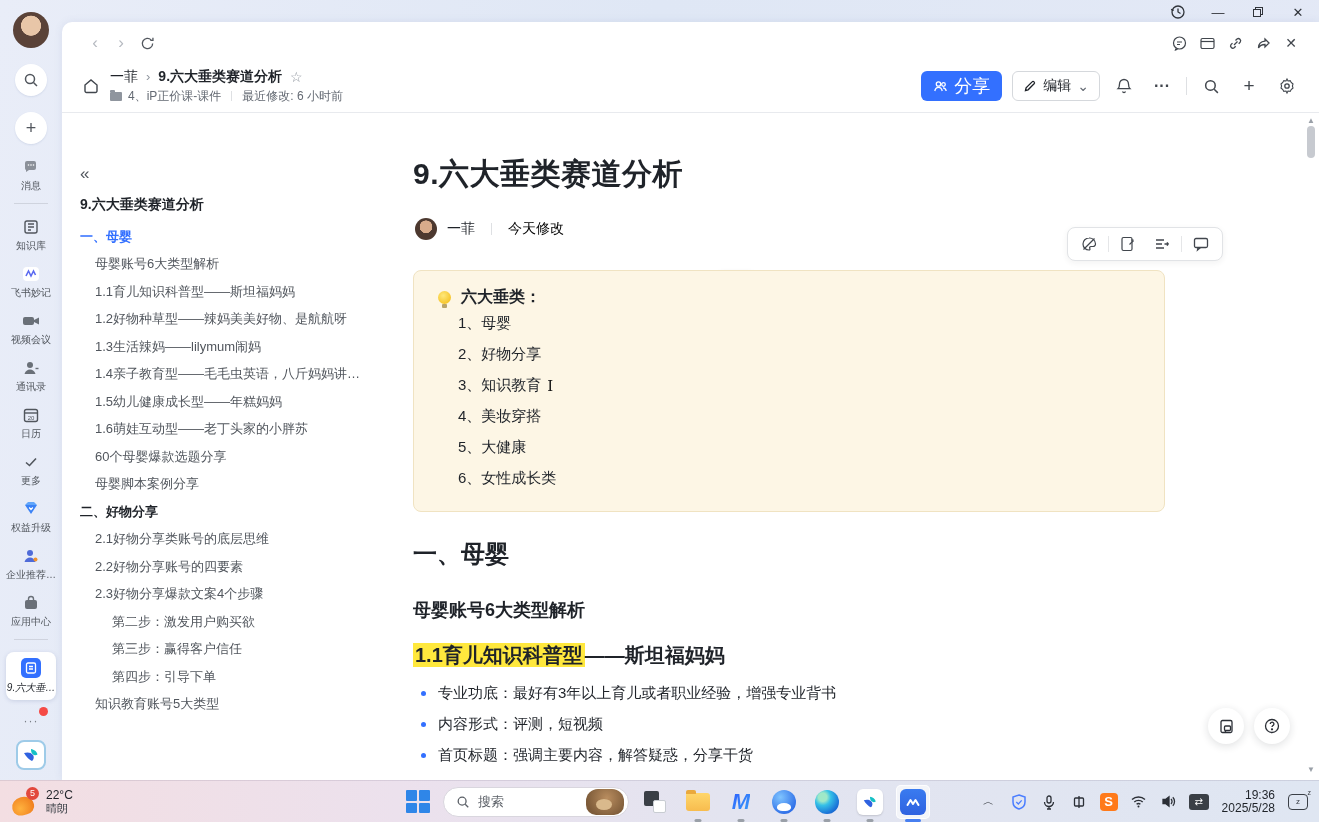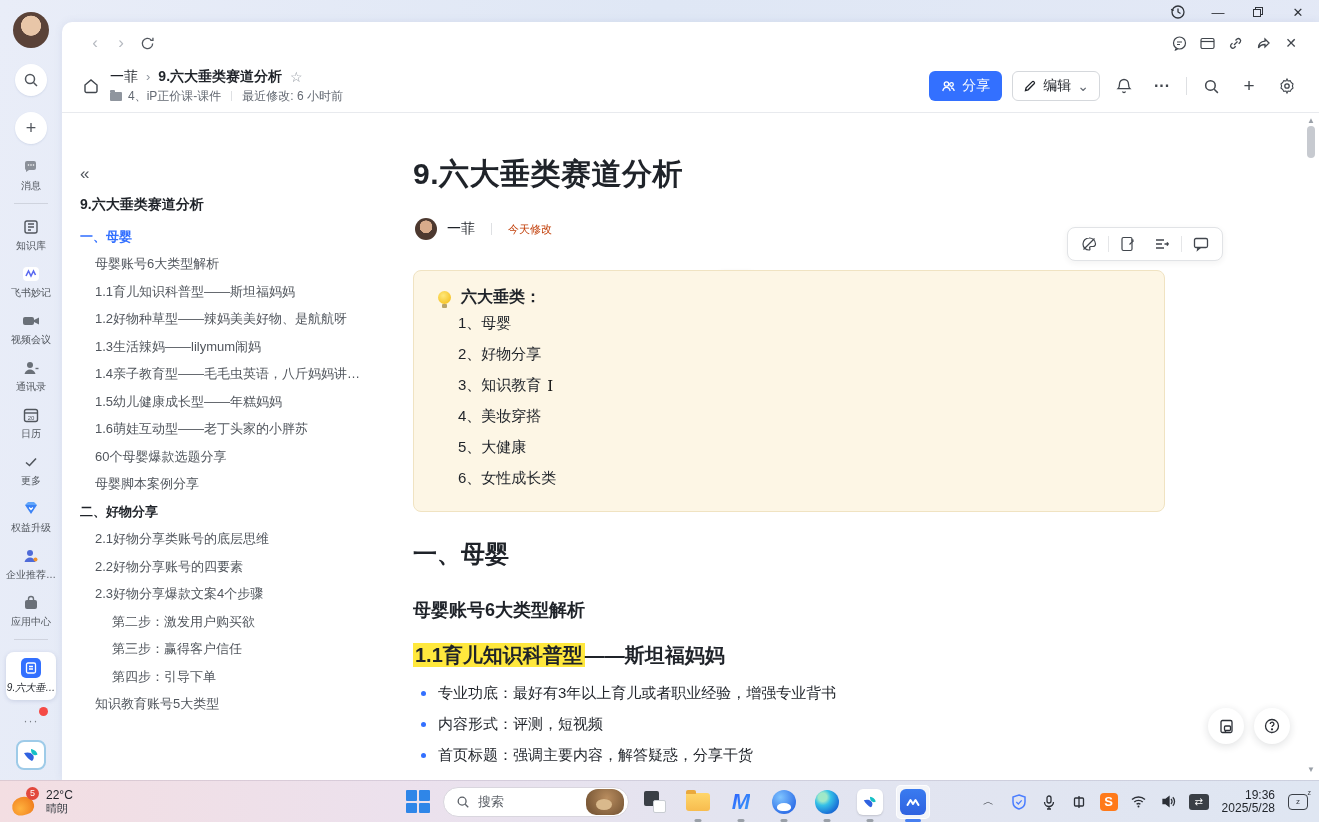--- a/index.html
+++ b/index.html
@@ -45,21 +45,21 @@
   .crumbs { display:flex; flex-direction:column; gap:2px; }
   .crumb-line1 { display:flex; align-items:center; gap:8px; font-size:14px; }
   .crumb-sep { color:#8f959e; font-size:13px; }
   .crumb-title { font-weight:bold; }
   .star { color:#8f959e; font-size:14px; }
   .crumb-line2 { display:flex; align-items:center; gap:6px; font-size:12px; color:#646a73; }
   .mini-folder { width:12px; height:9px; border-radius:1px; background:#8f959e; position:relative; }
   .mini-folder:before { content:""; position:absolute; top:-2px; left:0; width:5px; height:2px; border-radius:1px 1px 0 0; background:#8f959e; }
   .vline { width:1px; height:10px; background:#dee0e3; margin:0 4px; }
   .header-actions { margin-left:auto; display:flex; align-items:center; gap:10px; }
-  .share-btn { display:flex; align-items:center; gap:6px; background:#3370ff; color:#fff; font-size:14px; height:30px; padding:0 12px; border-radius:6px; border:none; }
+  .share-btn { display:flex; align-items:center; gap:6px; background:#3370ff; color:#fff; font-size:18px; height:30px; padding:0 12px; border-radius:6px; border:none; }
   .edit-btn { display:flex; align-items:center; gap:6px; background:#fff; color:#1f2329; font-size:14px; height:30px; padding:0 10px; border-radius:6px; border:1px solid #d5d8dc; }
   .hic { width:28px; height:28px; display:flex; align-items:center; justify-content:center; color:#41464d; }
   .h-divider { width:1px; height:18px; background:#dee0e3; }
   .header-rule { position:absolute; top:90px; left:0; right:0; border-top:1px solid #e8eaee; }
 
   
   .cbody { position:absolute; top:90px; left:0; right:0; bottom:0; overflow:hidden; }
   .outline { position:absolute; left:0; top:0; bottom:0; width:306px; }
   .collapse { position:absolute; left:18px; top:52px; font-size:17px; color:#51565d; }
   .o-doc-title { position:absolute; left:18px; top:84px; font-size:14px; font-weight:bold; color:#1f2329; white-space:nowrap; }
@@ -69,21 +69,21 @@
   .o-item.lv2 { padding-left:33px; }
   .o-item.lv3 { padding-left:50px; }
   .o-item.active { color:#3370ff; }
 
   .main { position:absolute; left:351px; top:0; width:760px; bottom:0; }
   .doc-title { position:absolute; left:0; top:42px; font-size:30px; font-weight:bold; letter-spacing:.5px; }
   .author-row { position:absolute; left:2px; top:106px; display:flex; align-items:center; gap:10px; }
   .author-avatar { width:22px; height:22px; border-radius:50%; background:radial-gradient(circle at 50% 40%, #d8ab8b 0 36%, #4c382f 38% 100%); }
   .author-name { font-size:14px; color:#1f2329; }
   .author-sep { width:1px; height:12px; background:#dee0e3; margin:0 6px; }
-  .author-time { font-size:11px; color:#c2410c; }
+  .author-time { font-size:14px; color:#000000; }
 
   .title-toolbar { position:absolute; left:654px; top:115px; height:34px; display:flex; align-items:center; background:#fff; border:1px solid #e1e3e6; border-radius:8px; box-shadow:0 2px 6px rgba(31,35,41,.06); padding:0 4px; }
   .title-toolbar .tt { width:34px; height:26px; display:flex; align-items:center; justify-content:center; color:#41464d; }
   .tt-div { width:1px; height:16px; background:#e5e6e8; margin:0 2px; }
 
   .block-handle { position:absolute; left:304px; top:158px; height:24px; display:flex; align-items:center; gap:5px; background:#fff; border:1px solid #ebedf0; border-radius:6px; box-shadow:0 2px 5px rgba(31,35,41,.08); padding:0 5px; }
   .callout-ic { width:13px; height:10px; border:1.4px solid #e8923c; border-radius:2px; position:relative; }
   .callout-ic:after { content:""; position:absolute; left:1px; bottom:-4px; width:9px; height:1.6px; background:#e8923c; }
   .grid-handle { display:grid; grid-template-columns:3px 3px; gap:1.5px; }
   .grid-handle i { width:2px; height:2px; background:#9aa0a8; border-radius:50%; }

